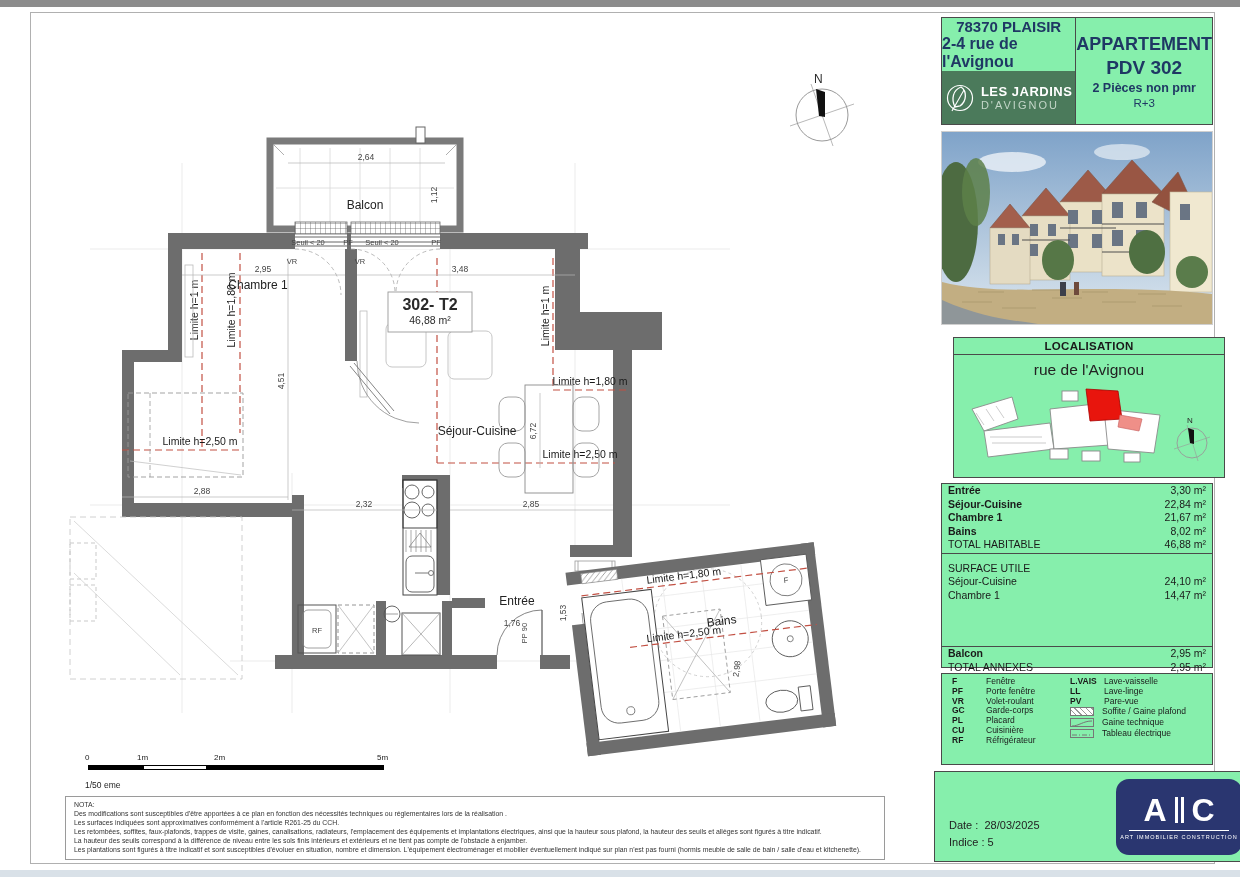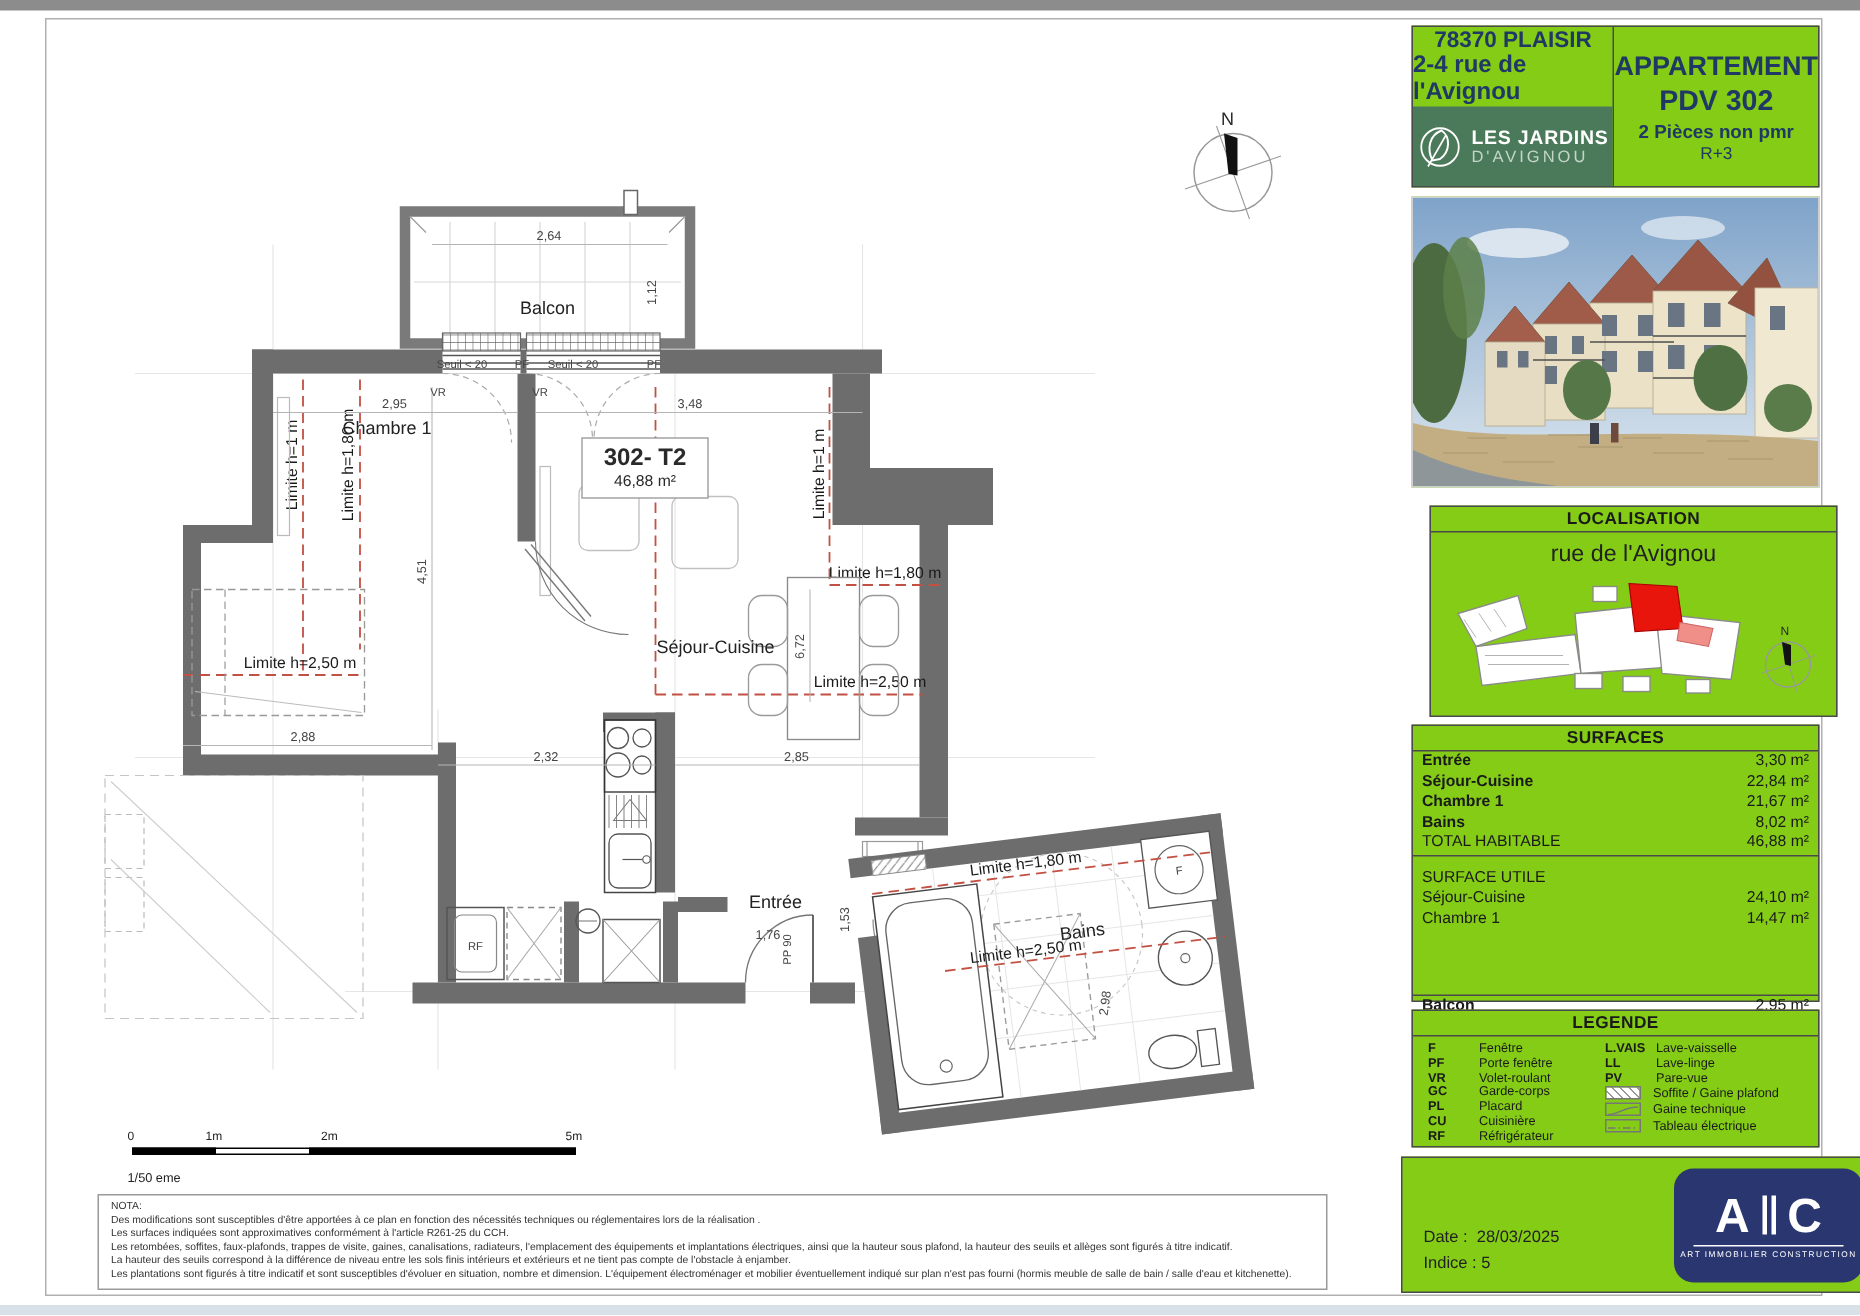--- a/index.html
+++ b/index.html
@@ -3,21 +3,21 @@
 <meta charset="utf-8">
 <style>
   html,body{margin:0;padding:0;background:#fff;}
   #page{position:relative;width:1240px;height:877px;background:#fff;overflow:hidden;
         font-family:"Liberation Sans",sans-serif;color:#1a1a1a;}
   .abs{position:absolute;}
   #top-strip{left:0;top:0;width:1240px;height:7px;background:#8c8c8c;}
   #bottom-strip{left:0;top:870px;width:1240px;height:7px;background:#d9e1e8;}
   #sheet{left:30px;top:12px;width:1183px;height:850px;border:1px solid #b0b0b0;background:#fff;}
   
-  .tbox{position:absolute;border:1px solid #4a4a4a;background:#84cc16;box-sizing:border-box;}
+  .tbox{position:absolute;border:1px solid #4a4a4a;background:#86efac;box-sizing:border-box;}
   .tbox .title{border-bottom:1px solid #4a4a4a;text-align:center;font-weight:bold;
                font-size:11.5px;padding:2px 0;letter-spacing:.3px;}
   #hdr{left:941px;top:17px;width:272px;height:108px;display:flex;}
   #hdr .cellL{width:136px;border-right:1px solid #4a4a4a;display:flex;flex-direction:column;box-sizing:border-box;}
   #hdr .addr{flex:0 0 52px;display:flex;flex-direction:column;justify-content:center;align-items:center;}
   #hdr .city{font-size:15px;font-weight:bold;color:#1f3864;line-height:17px;}
   #hdr .street{font-size:16px;font-weight:bold;color:#1f3864;}
   #greenlogo{flex:1;background:#4b7a5b;display:flex;align-items:center;justify-content:center;gap:6px;}
   #greenlogo .l1{font-size:13px;font-weight:bold;color:#fff;letter-spacing:.5px;line-height:15px;}
   #greenlogo .l2{font-size:11px;color:#c3d6c8;letter-spacing:2px;line-height:13px;}
@@ -462,21 +462,20 @@
         <circle cx="238" cy="64" r="15"></circle>
         <line x1="220" y1="70" x2="256" y2="58" stroke-width="0.6"></line>
         <line x1="233" y1="46" x2="244" y2="82" stroke-width="0.6"></line>
         <polygon points="234,49 240,51 240,65 236,64" fill="#111" stroke="none"></polygon>
         <text x="233" y="44" font-size="8" fill="#111" stroke="none">N</text>
       </g>
     </svg>
   </div>
 
   <div class="tbox" id="surf">
-    <div class="title">SURFACES</div>
     <div class="srow">
         <span class="lab">Entrée</span>
         <span>3,30 m²</span>
       </div>
     <div class="srow">
         <span class="lab">Séjour-Cuisine</span>
         <span>22,84 m²</span>
       </div>
     <div class="srow">
         <span class="lab">Chambre 1</span>
@@ -507,21 +506,20 @@
         <span class="lab">Balcon</span>
         <span>2,95 m²</span>
       </div>
     <div class="srow">
         <span class="labn">TOTAL ANNEXES</span>
         <span>2,95 m²</span>
       </div>
   </div>
 
   <div class="tbox" id="leg">
-    <div class="title">LEGENDE</div>
     <div class="cols">
       <div class="c1">
         <div class="lrow">
             <span class="k">F</span>
             <span>Fenêtre</span>
           </div>
         <div class="lrow">
             <span class="k">PF</span>
             <span>Porte fenêtre</span>
           </div>

